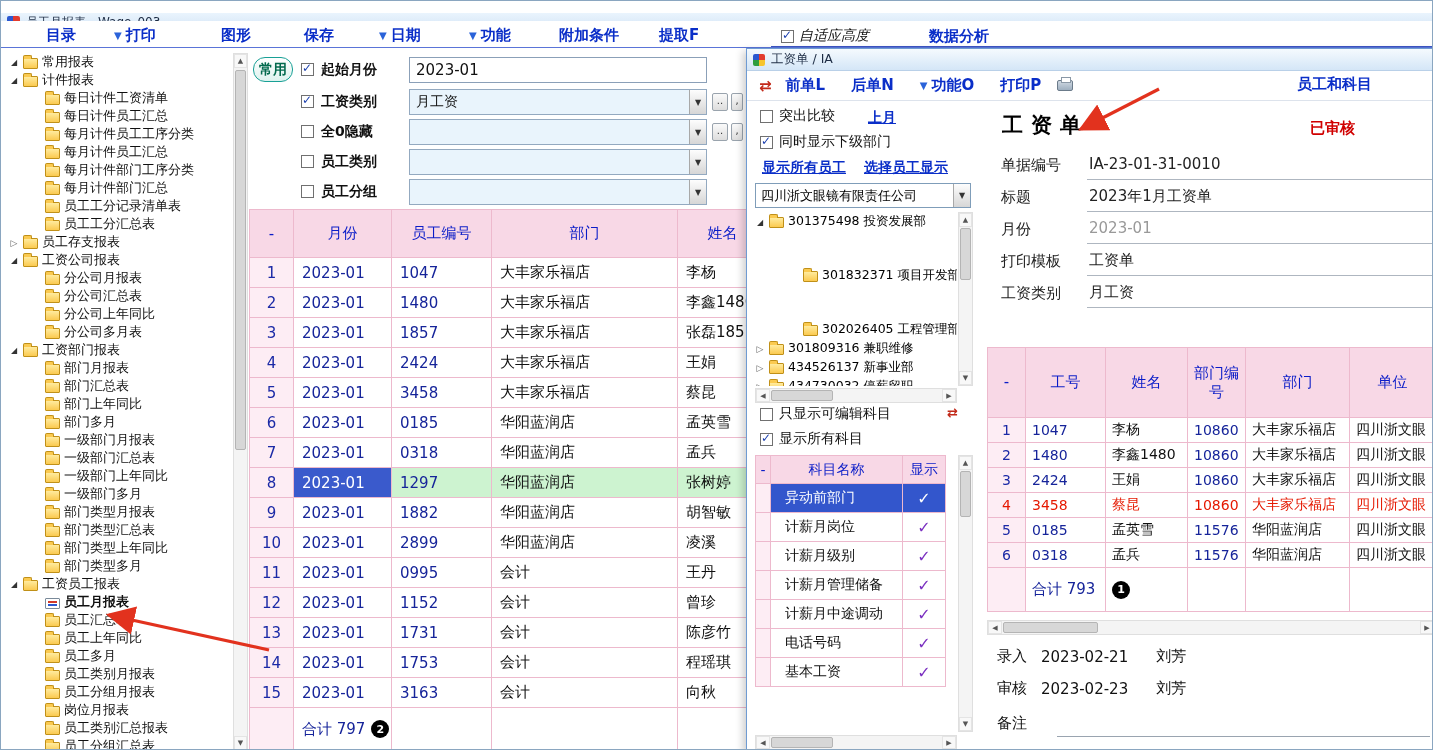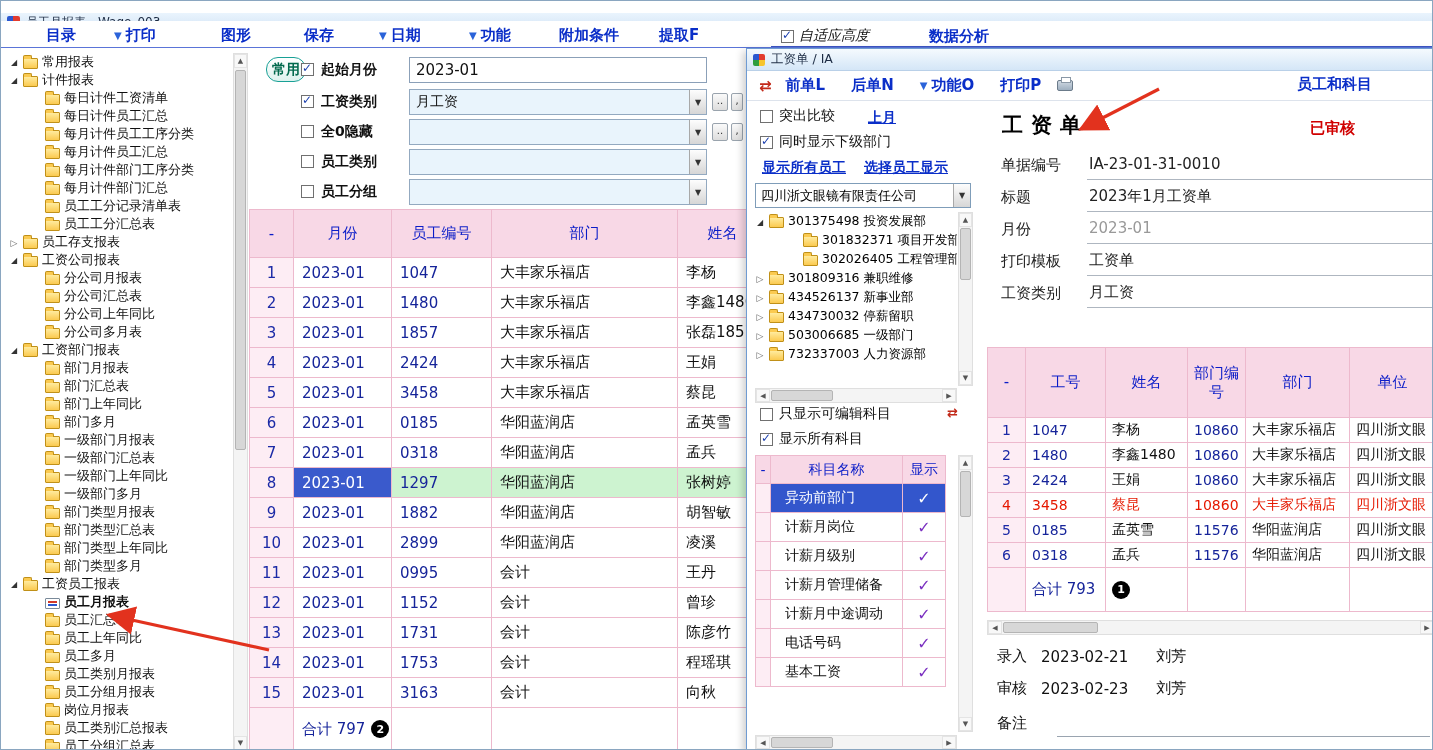--- a/index.html
+++ b/index.html
@@ -65,21 +65,21 @@
   .hscroll .sb-btn { top:0; height:13px; width:14px; }
   .hscroll .lf { left:0; } .hscroll .rt { right:0; }
   .sb-thumb { position:absolute; background:#d7d7d7; border:1px solid #b4b4b4; border-radius:2px; }
   .vscroll .sb-thumb { left:1px; width:11px; }
   .hscroll .sb-thumb { top:1px; height:11px; }
 
   
   .fpanel { position:absolute; left:248px; top:52px; width:500px; height:154px; background:#fff; }
   .btn-common { position:absolute; left:4px; top:4px; width:40px; height:25px;
     border:1px solid #18a096; border-radius:12px; background:linear-gradient(#ffffff,#ddf2ee);
-    color:#036a4e; font-weight:bold; font-size:14px; display:flex; align-items:center; justify-content:center;margin-left:13px; }
+    color:#036a4e; font-weight:bold; font-size:14px; display:flex; align-items:center; justify-content:center; }
   .f-row { position:absolute; left:0; width:100%; height:26px; }
   .f-row .cb { position:absolute; left:52px; top:6px; }
   .f-label { position:absolute; left:72px; top:4px; font-size:14px; font-weight:bold; color:#101010; white-space:nowrap; }
   .f-ctl { position:absolute; left:160px; top:0; width:298px; height:26px; }
   .f-input { width:100%; height:100%; border:1px solid #8ba0b8; font-size:15px; padding:0 6px;
     color:#111; font-family:inherit; background:#fff; }
   .f-sel { display:flex; align-items:center; background:var(--dropdown_blue,#e9f4fc);
     border:1px solid #93a9c0; padding-left:6px; font-size:14px; color:#111; height:100%; }
   .sel-arrow { margin-left:auto; width:17px; height:100%; display:flex; align-items:center;
     justify-content:center; font-size:8px; color:#333; background:linear-gradient(#fdfdfd,#d6d6d6);
@@ -128,21 +128,21 @@
   .print-icon::before { content:""; position:absolute; left:3px; top:-4px; width:8px; height:4px;
     background:#fff; border:1px solid #8a98a6; }
   .ov-right { position:absolute; left:550px; top:4px; color:#0a2ec8; font-size:15px; font-weight:600; }
 
   .chk-row { position:absolute; display:flex; align-items:center; gap:6px; font-size:14px; color:#111; white-space:nowrap; }
   .link { color:#0a2ec8; text-decoration:underline; font-size:14px; font-weight:600; white-space:nowrap; }
   .ov-company { position:absolute; left:8px; top:134px; width:216px; height:25px; display:flex;
     align-items:center; background:#fff; border:1px solid #7f9db9; padding-left:5px; font-size:13px; white-space:nowrap; overflow:hidden; }
   .dtree { position:absolute; left:8px; top:163px; width:202px; height:174px; overflow:hidden; font-size:12.5px; }
   .dtree .tree-row { height:19px; }
-  .dtree .tree-row.v-1 { padding-left:34px; }
+  .dtree .tree-row.v-1 { padding-left:34px;margin-top:35px; }
 
   
   .stable { position:absolute; left:8px; top:406px; width:191px;
     border-top:1px solid var(--grid_pink,#edb9cd); border-left:1px solid var(--grid_pink,#edb9cd); }
   .s-num{width:15px} .s-name{width:132px} .s-show{width:43px}
   .st-head { display:flex; height:28px; }
   .st-hc { background:var(--header_pink,#f8d8e6); color:#0a1cc8; font-size:14px; flex:none;
     display:flex; align-items:center; justify-content:center;
     border-right:1px solid var(--grid_pink,#edb9cd); border-bottom:1px solid var(--grid_pink,#edb9cd); }
   .st-row { display:flex; height:29px; }

